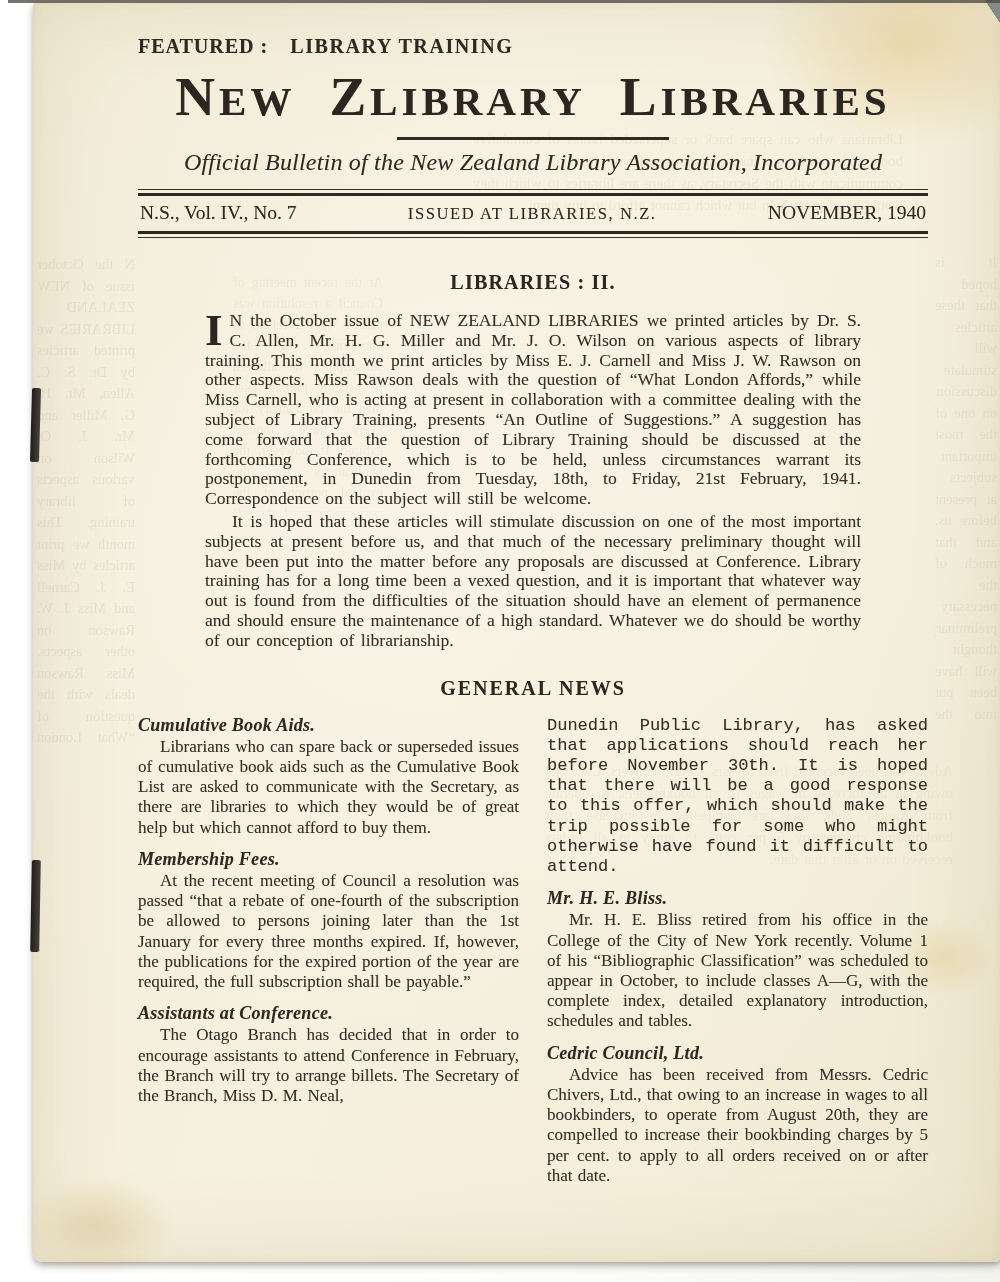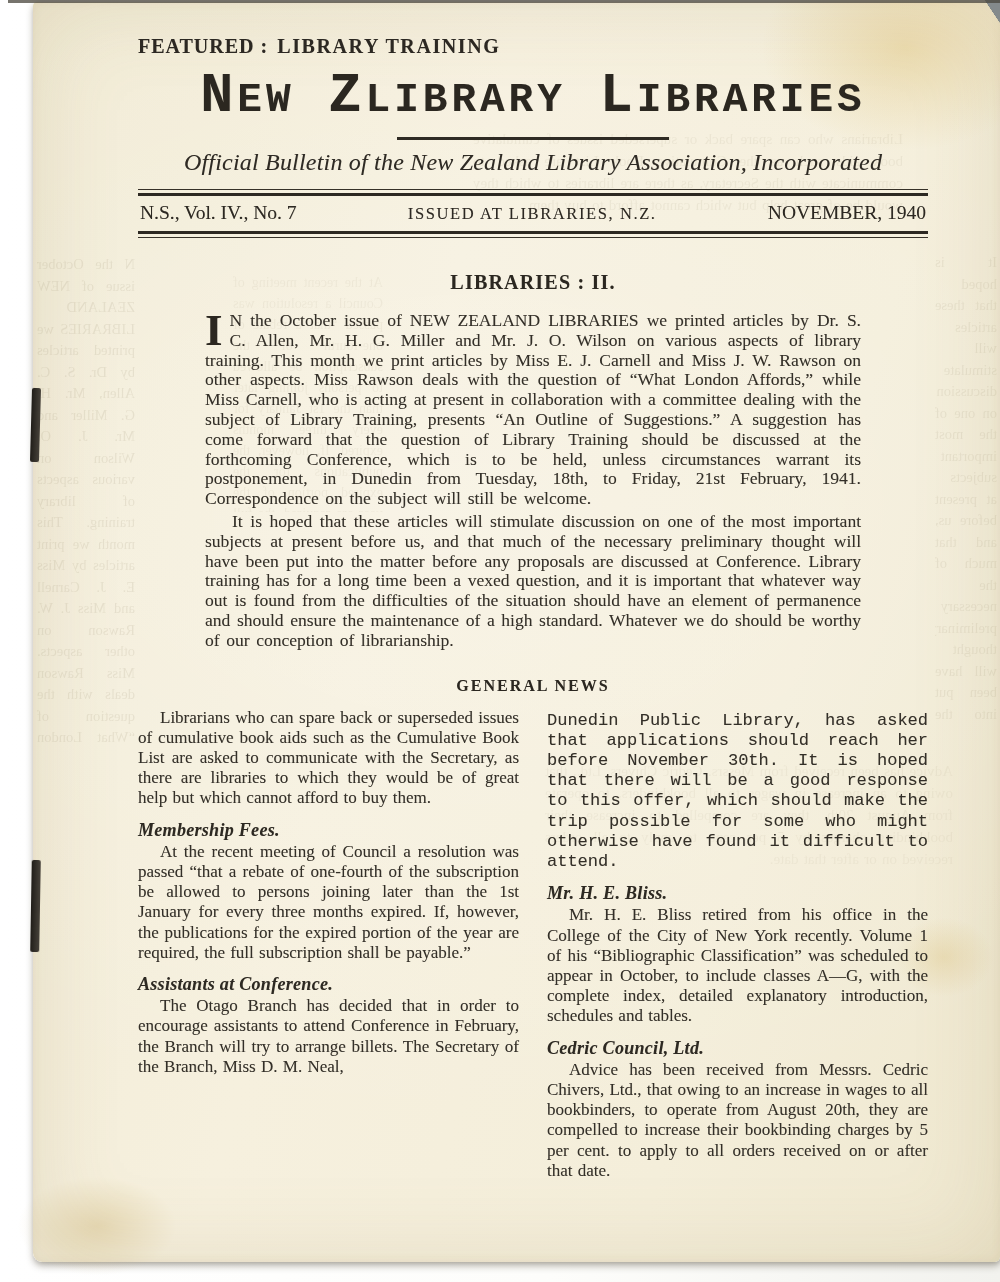--- a/index.html
+++ b/index.html
@@ -72,27 +72,27 @@
 
   .content {
     position: absolute; left: 105px; right: 72px; top: 0; z-index: 2;
     color: #332f28;
     text-shadow: .3px .3px 0 rgba(45,40,32,.22);
   }
   .kicker {
     margin-top: 33px;
     font-weight: 700; font-size: 20px; letter-spacing: 1px; color: #2c2822;
   }
-  .kicker-value { margin-left: 9px; letter-spacing: 1.6px; text-align: center; }
+  .kicker-value { margin-left: 22px; letter-spacing: 1.6px; text-align: center; }
 
   .title {
     margin: 11px 0 0; text-align: center; font-weight: 700;
     color: #2b2720; white-space: nowrap; line-height: 1;
   }
-  .title-word { margin: 16px 13px; letter-spacing: 4px; font-family: Liberation Mono, monospace; }
+  .title-word { margin: 16px 13px; letter-spacing: 4px; }
   .title-initial { font-size: 55px; }
   .title-small  { font-size: 41px; }
   .title-rule {
     width: 272px; margin: 13px auto 0;
     border-top: 3.5px solid #2f2b24; height: 0;
   }
   .subtitle {
     margin-top: 9px; text-align: center;
     font-style: italic; font-size: 24px; color: #2e2a24; letter-spacing: .2px;
   }
@@ -117,21 +117,21 @@
   }
   .article-p.p1 { margin-top: 17px; }
   .dropcap {
     float: left; font-size: 45px; line-height: 34px; font-weight: 700;
     padding: 2px 7px 0 0; color: #2b2720;
   }
   .article-p.p2 { margin-top: 3px; text-indent: 27px; }
 
   .news-heading {
     margin: 26px 0 0; text-align: center;
-    font-size: 16px; font-weight: 700; letter-spacing: 2px; color: #2b2720;
+    font-size: 20px; font-weight: 700; letter-spacing: 2px; color: #2b2720;
   }
   .columns { display: flex; gap: 28px; margin-top: 13px; }
   .col { flex: 1; font-size: 17px; line-height: 20.2px; }
   .sec-heading {
     margin: 11px 0 2px;
     font-style: italic; font-weight: 700; font-size: 18px;
     letter-spacing: .3px; color: #2d2922;
   }
   .col .sec-heading:first-child { margin-top: 2px; }
   .sec-body { margin: 0; text-align: justify; text-indent: 22px; word-spacing: .06em; }
@@ -188,20 +188,21 @@
 
       <p class="article-p p1"><span class="dropcap">I</span><span>N the October issue of NEW ZEALAND LIBRARIES we printed articles by Dr. S. C. Allen, Mr. H. G. Miller and Mr. J. O. Wilson on various aspects of library training.  This month we print articles by Miss E. J. Carnell and Miss J. W. Rawson on other aspects.  Miss Rawson deals with the question of “What London Affords,” while Miss Carnell, who is acting at present in collaboration with a committee dealing with the subject of Library Training, presents “An Outline of Suggestions.”  A suggestion has come forward that the question of Library Training should be discussed at the forthcoming Conference, which is to be held, unless circumstances warrant its postponement, in Dunedin from Tuesday, 18th, to Friday, 21st February, 1941.  Correspondence on the subject will still be welcome.</span></p>
 
       <p class="article-p p2">It is hoped that these articles will stimulate discussion on one of the most important subjects at present before us, and that much of the necessary preliminary thought will have been put into the matter before any proposals are discussed at Conference.  Library training has for a long time been a vexed question, and it is important that whatever way out is found from the difficulties of the situation should have an element of permanence and should ensure the maintenance of a high standard.  Whatever we do should be worthy of our conception of librarianship.</p>
 
       <h2 class="news-heading">GENERAL NEWS</h2>
 
       <div class="columns">
 
         <div class="col col-left">
+          <h3 class="sec-heading">Cumulative Book Aids.</h3>
           <p class="sec-body">Librarians who can spare back or superseded issues of cumulative book aids such as the Cumulative Book List are asked to communicate with the Secretary, as there are libraries to which they would be of great help but which cannot afford to buy them.</p>
           <h3 class="sec-heading">Membership Fees.</h3>
           <p class="sec-body">At the recent meeting of Council a resolution was passed “that a rebate of one-fourth of the subscription be allowed to persons joining later than the 1st January for every three months expired.  If, however, the publications for the expired portion of the year are required, the full subscription shall be payable.”</p>
           <h3 class="sec-heading">Assistants at Conference.</h3>
           <p class="sec-body">The Otago Branch has decided that in order to encourage assistants to attend Conference in February, the Branch will try to arrange billets. The Secretary of the Branch, Miss D. M. Neal,</p>
         </div>
 
         <div class="col col-right">
           <p class="sec-body continuation">Dunedin Public Library, has asked that applications should reach her before November 30th. It is hoped that there will be a good response to this offer, which should make the trip possible for some who might otherwise have found it difficult to attend.</p>
           <h3 class="sec-heading">Mr. H. E. Bliss.</h3>

